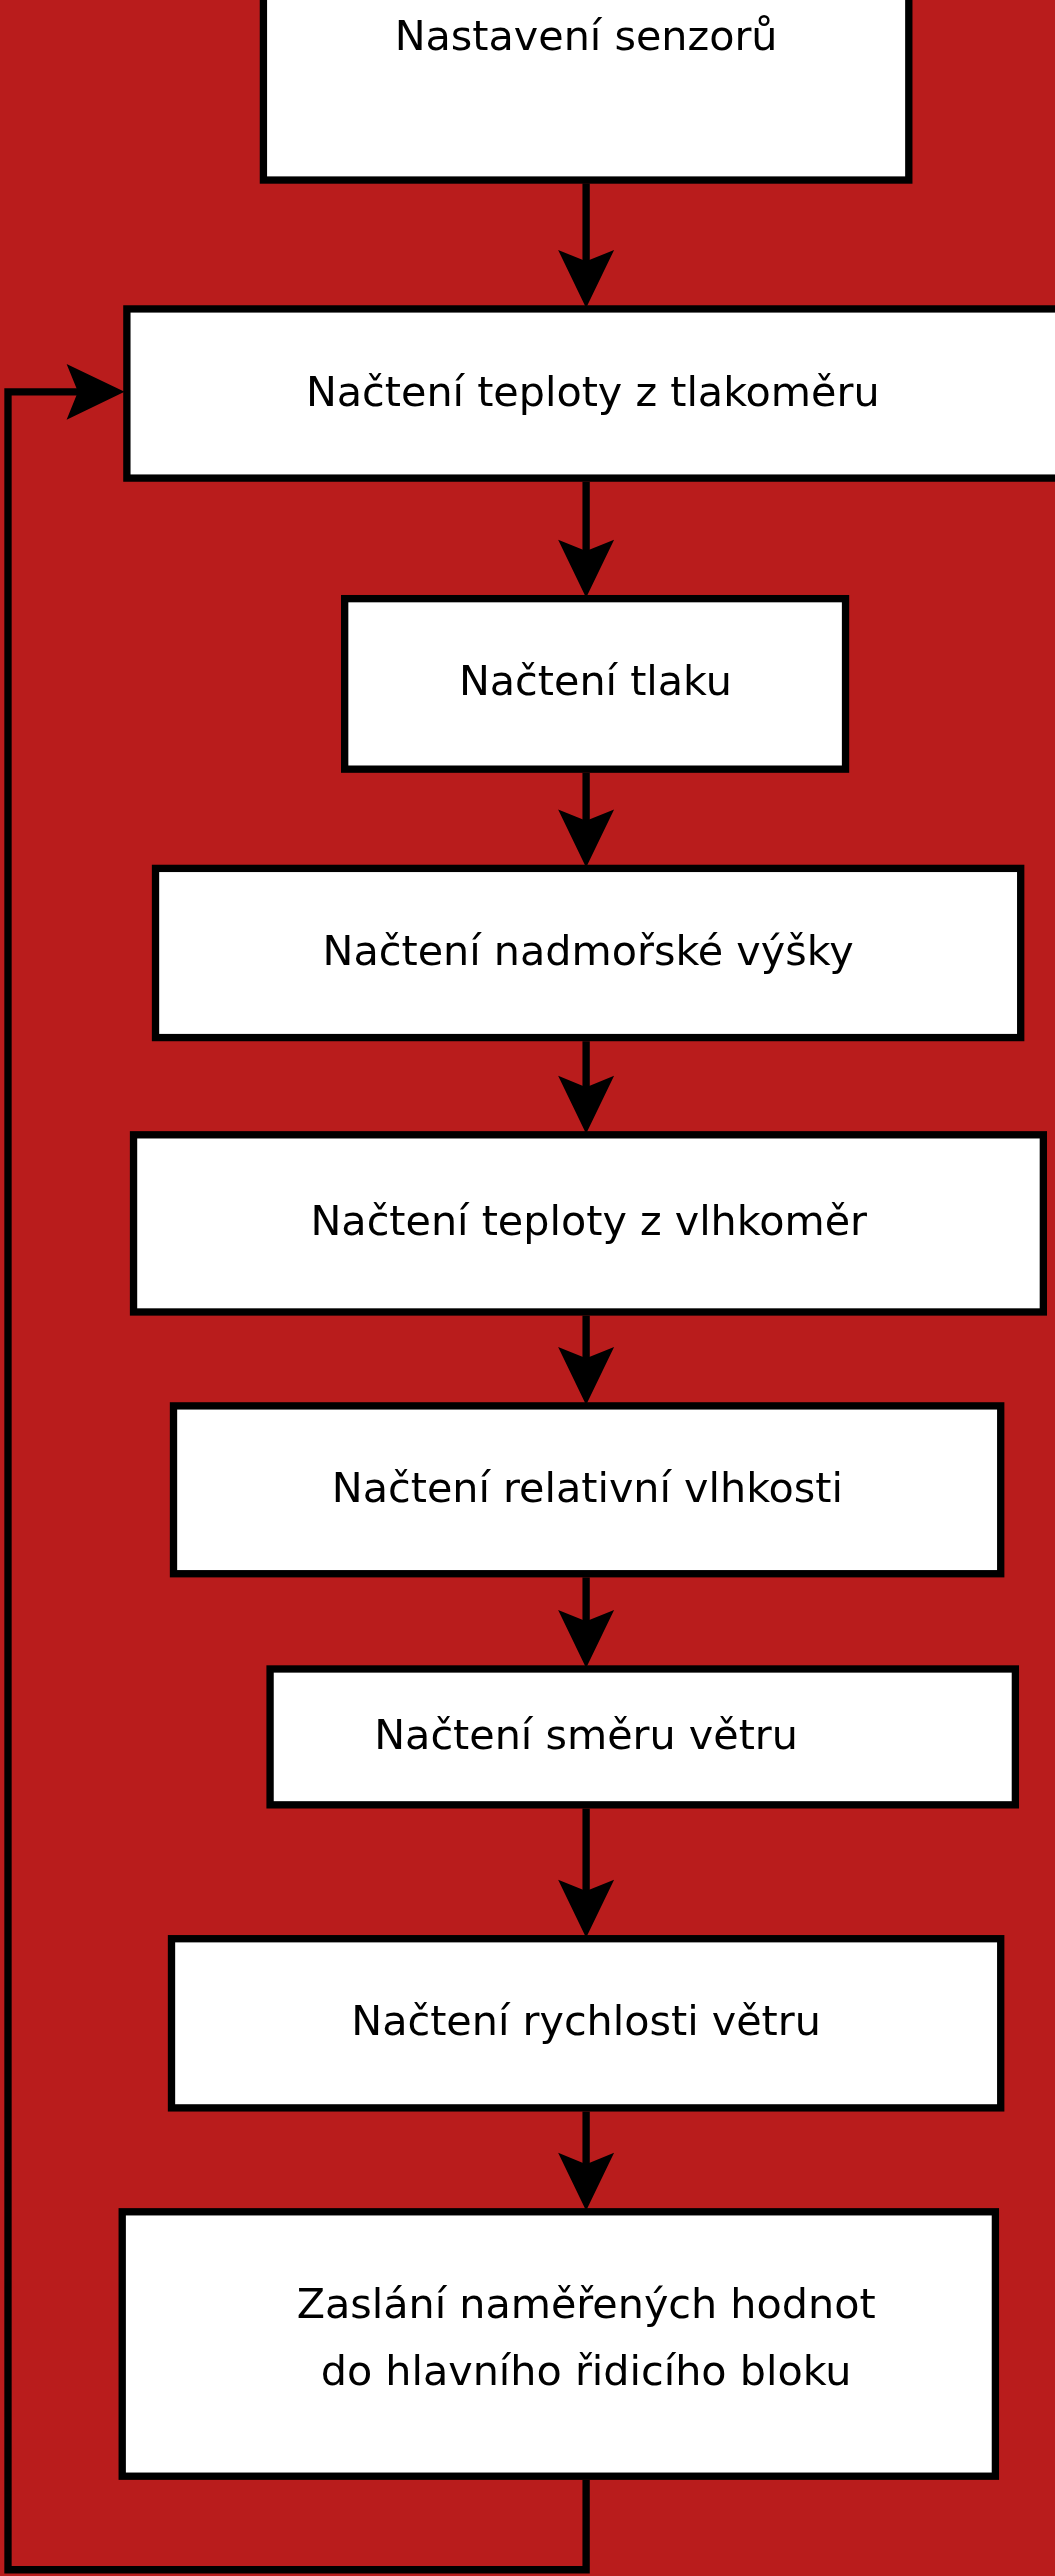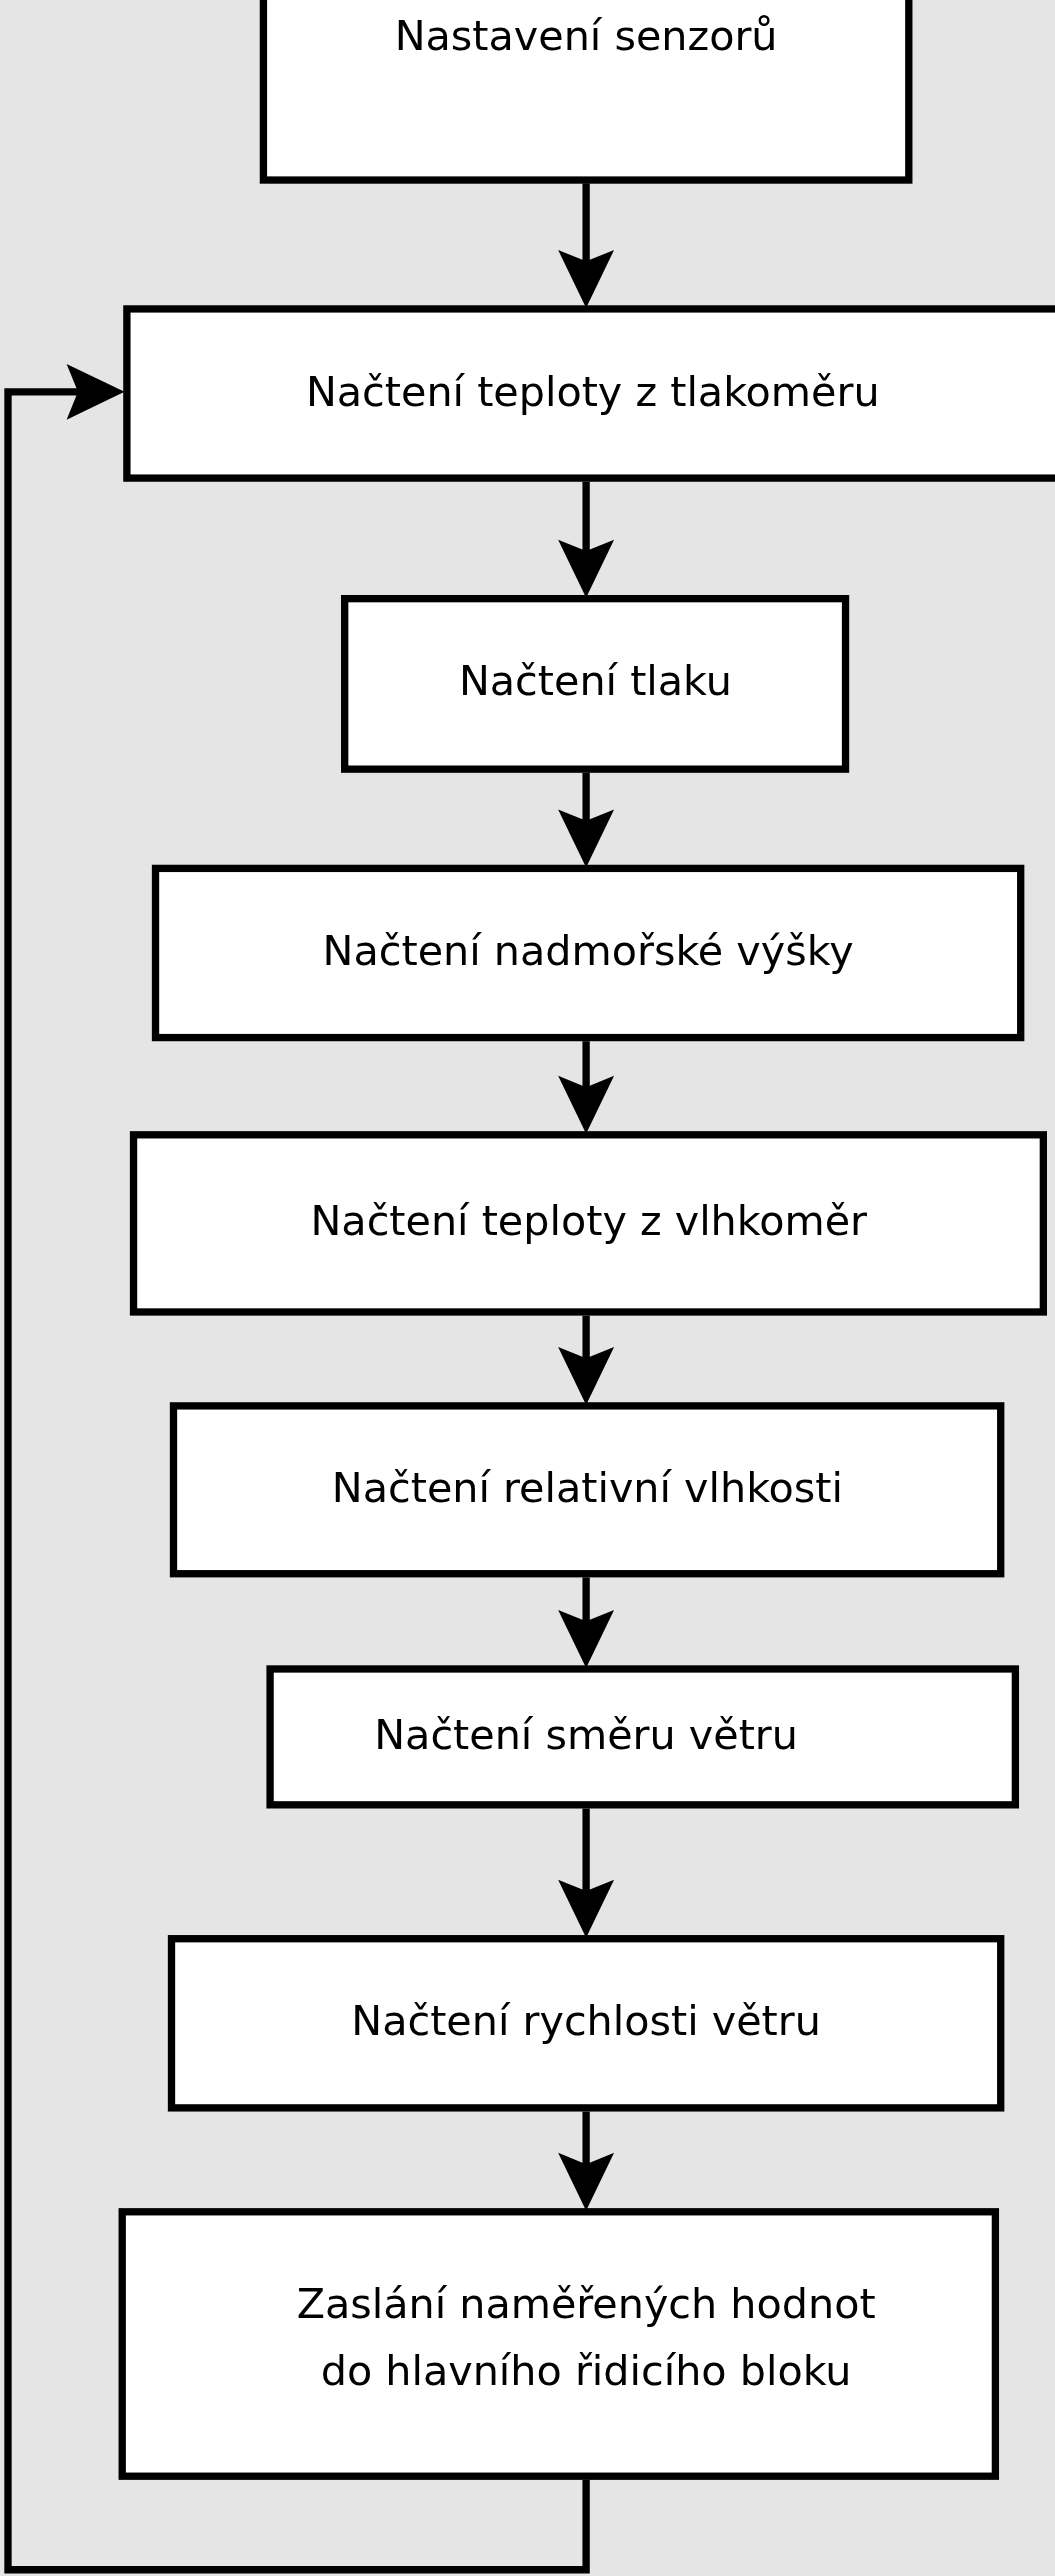--- a/index.html
+++ b/index.html
@@ -8,21 +8,21 @@
     padding: 0;
     background: #ffffff;
   }
   body {
     font-family: "DejaVu Sans", sans-serif;
   }
   #canvas {
     position: relative;
     width: 1055px;
     height: 2576px;
-    background: #e5e5e5;
+    background: #b91c1c;
     overflow: hidden;
   }
   #flow-svg {
     position: absolute;
     left: 0;
     top: 0;
     width: 1055px;
     height: 2576px;
     display: block;
   }

